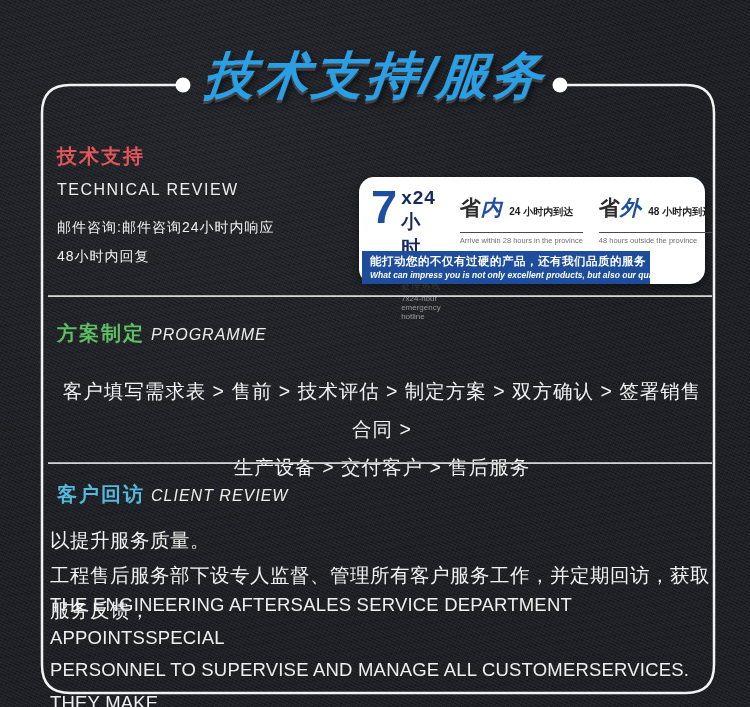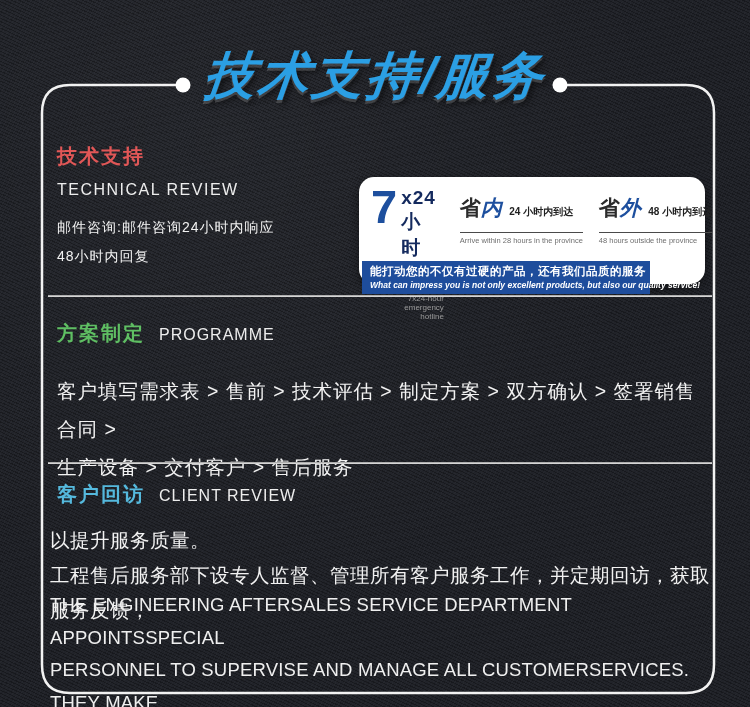--- a/index.html
+++ b/index.html
@@ -16,54 +16,54 @@
   .frame { position:absolute; left:0; top:0; }
   .title {
     position:absolute; left:0; top:42px; width:750px; text-align:center;
     font-size:51px; font-weight:800; font-style:italic; letter-spacing:3px;
     color:#2b9fe4; transform:skewX(-6deg);
     text-shadow:0 3px 0 rgba(250,250,250,0.18), 3px 4px 6px rgba(0,0,0,0.6);
     white-space:nowrap;
   }
   .sec-head { position:absolute; left:57px; white-space:nowrap; }
   .sec-head .cn { font-size:20px; font-weight:700; letter-spacing:2px; vertical-align:baseline; }
-  .sec-head .en { font-size:16px; color:#ededed; letter-spacing:1px; margin-left:14px; }
+  .sec-head .en { font-size:16px; color:#ededed; letter-spacing:1px; margin-left:6px;font-style:italic; }
   .head-red .cn { color:#e15757; }
   .head-green .cn { color:#5fbf63; }
   .head-cyan .cn { color:#55b9dd; }
   .sub-en { position:absolute; left:57px; font-size:16px; color:#ededed; letter-spacing:1.5px; }
   .contact { position:absolute; left:57px; top:213px; width:300px;
     color:#f2f2f2; font-size:14px; line-height:28.5px; letter-spacing:1px; }
   .divider { position:absolute; left:48px; width:664px; height:2px;
     background:linear-gradient(#9a9a9a,#e8e8e8); }
 
   
   .card { position:absolute; left:359px; top:177px; width:346px; height:107px;
     background:#ffffff; border-radius:15px; box-shadow:0 4px 10px rgba(0,0,0,0.45);
     padding:8px 10px 0 10px; }
   .card-row { display:flex; align-items:flex-start; }
   .big7 { font-size:47px; line-height:0.92; font-weight:800; color:#1d4f9e; margin:0 4px 0 2px; }
   .hotline-block { margin-top:2px; }
   .hotline-title { font-size:19px; font-weight:800; color:#142a5e; letter-spacing:1px;
     border-bottom:2px solid #1d4f9e; padding:0 8px 1px 0; display:inline-block; }
   .hotline-cn { font-size:9px; color:#3a3a3a; margin-top:3px; letter-spacing:1px; }
-  .hotline-en { font-size:8px; color:#9a9a9a; margin-top:1px;text-align:right; }
+  .hotline-en { font-size:8px; color:#9a9a9a; margin-top:1px; }
   .prov { margin-left:16px; margin-top:9px; }
   .prov-top { border-bottom:1.5px solid #4a4a4a; padding-bottom:10px; white-space:nowrap; }
   .prov-main { font-size:21px; font-weight:800; color:#2b2b2b; }
   .prov-accent { font-size:21px; font-weight:800; font-style:italic; color:#1d4f9e; }
   .prov-cn { font-size:10px; font-weight:700; color:#222; margin-left:3px; }
   .prov-en { font-size:7.5px; color:#6f6f6f; margin-top:3px; white-space:nowrap; }
-  .banner { position:absolute; left:3px; top:84px; width:288px;
+  .banner { position:absolute; left:3px; top:74px; width:288px;
     background:#1e4d9c; color:#ffffff; padding:3px 8px 4px 8px; }
   .banner-cn { font-size:11.5px; font-weight:700; letter-spacing:0.5px; white-space:nowrap; }
   .banner-en { font-size:8.5px; font-weight:700; font-style:italic; margin-top:1px; white-space:nowrap; }
 
   .workflow { position:absolute; left:57px; top:372px; width:650px;
-    color:#f2f2f2; font-size:19.5px; line-height:38px; letter-spacing:1px; }
+    color:#f2f2f2; font-size:19.5px; line-height:38px; letter-spacing:1px;text-align:center; }
   .para-cn { position:absolute; left:50px; top:523px; width:670px;
     color:#f2f2f2; font-size:19.5px; line-height:35px; letter-spacing:0.5px; }
   .para-en { position:absolute; left:50px; top:589px; width:660px;
     color:#efefef; font-size:18.5px; line-height:32.5px; letter-spacing:0.2px; }
 </style>
 </head>
 <body>
 
 <div class="stage">
 

